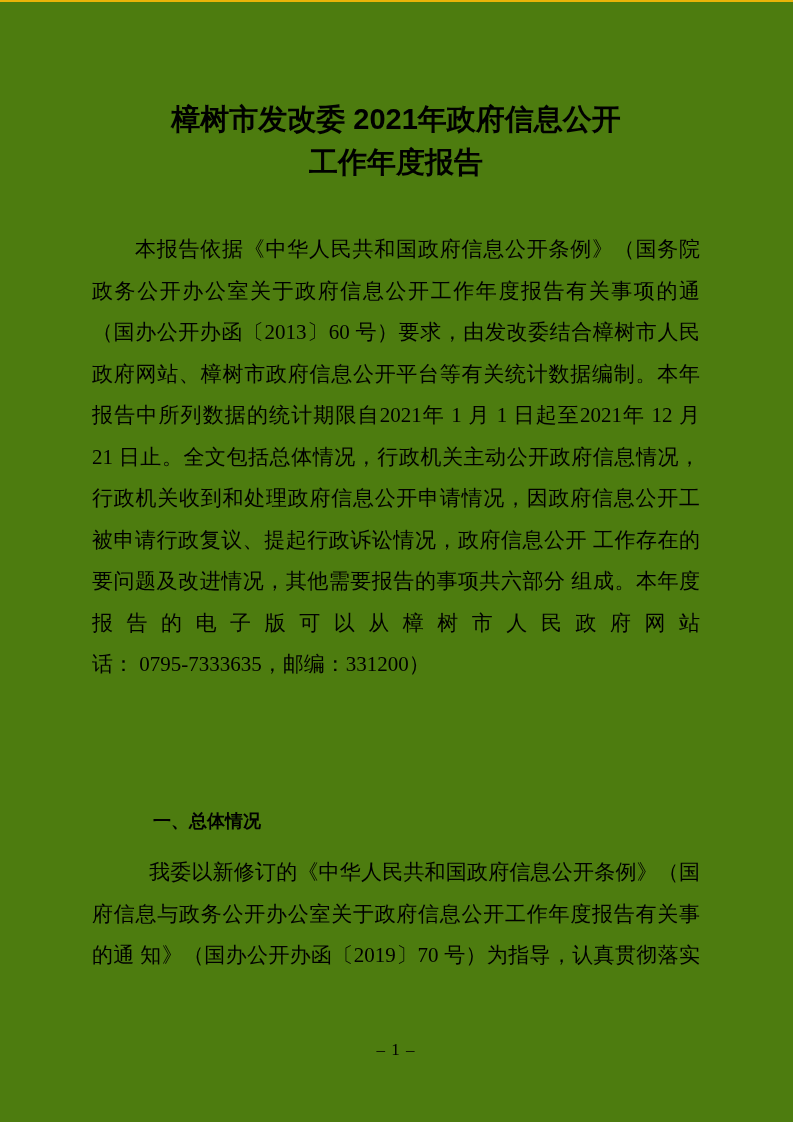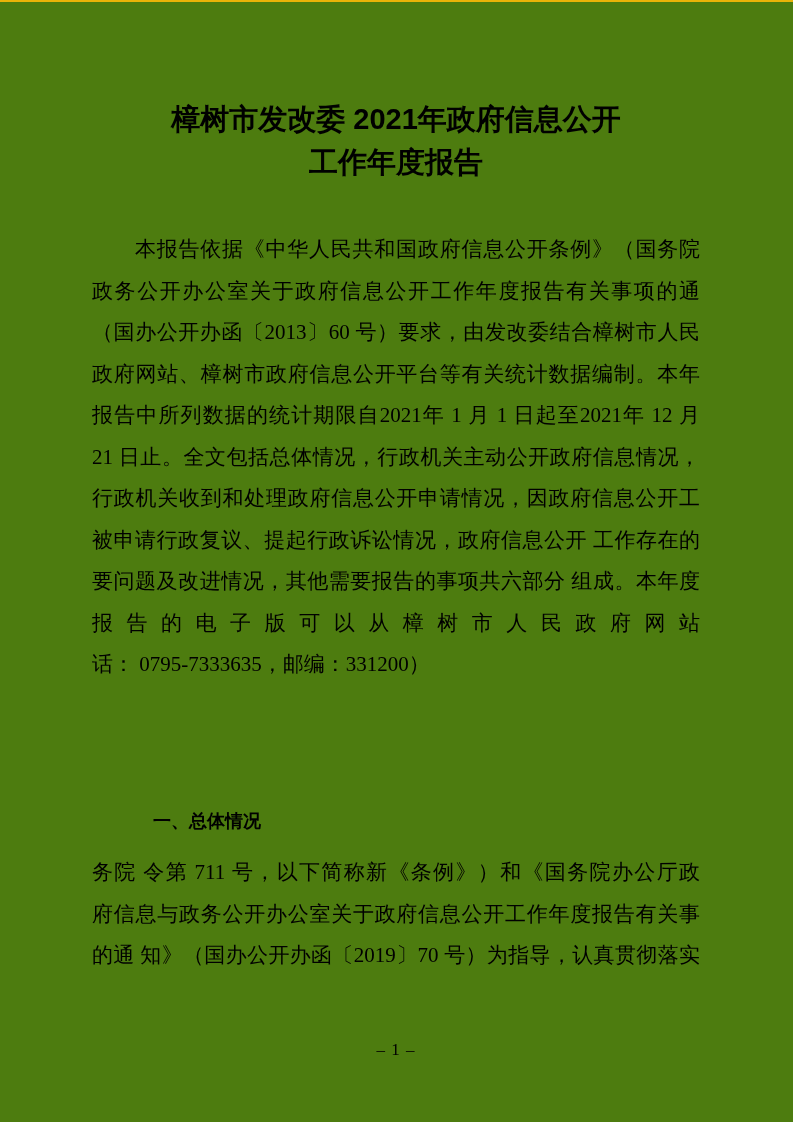--- a/index.html
+++ b/index.html
@@ -90,20 +90,20 @@
       <div class="body-line">行政机关收到和处理政府信息公开申请情况，因政府信息公开工作</div>
       <div class="body-line">被申请行政复议、提起行政诉讼情况，政府信息公开 工作存在的主</div>
       <div class="body-line">要问题及改进情况，其他需要报告的事项共六部分 组成。本年度</div>
       <div class="body-line">报 告 的 电 子 版 可 以 从 樟 树 市 人 民 政 府 网 站</div>
       <div class="body-line no-justify">话： 0795-7333635，邮编：331200）</div>
     </div>
 
   <div class="heading">一、总体情况</div>
 
   <div class="block para p2">
-      <div class="body-line">务院 令第 711 号，以下简称新《条例》）和《国务院办公厅政</div>
+      <div class="body-line indent">我委以新修订的《中华人民共和国政府信息公开条例》（国</div>
       <div class="body-line">府信息与政务公开办公室关于政府信息公开工作年度报告有关事项</div>
       <div class="body-line">的通 知》（国办公开办函〔2019〕70 号）为指导，认真贯彻落实</div>
     </div>
 
   <div class="footer">– 1 –</div>
 
 </div>
 
 </body></html>

